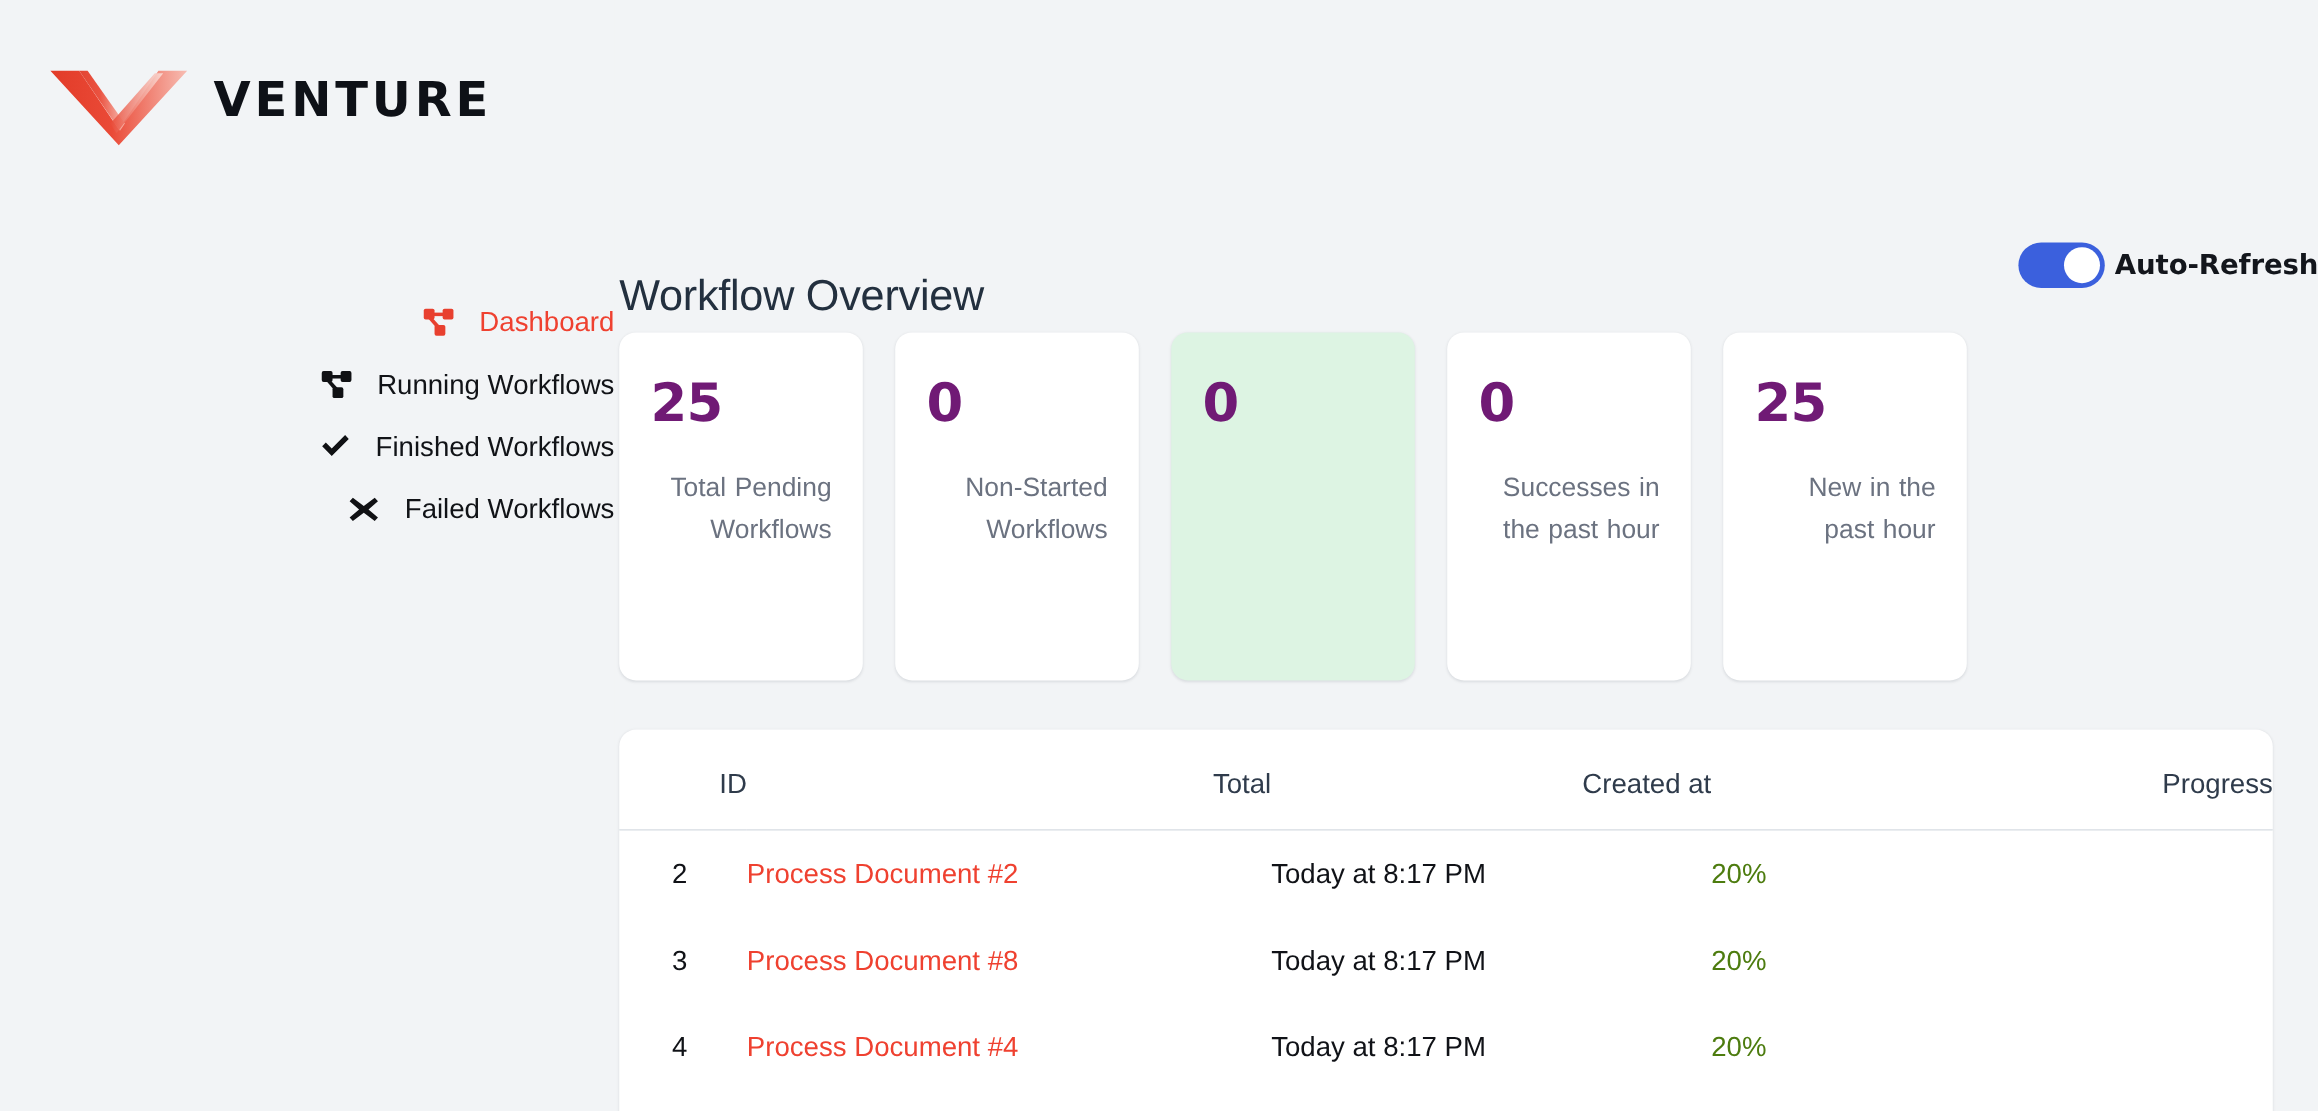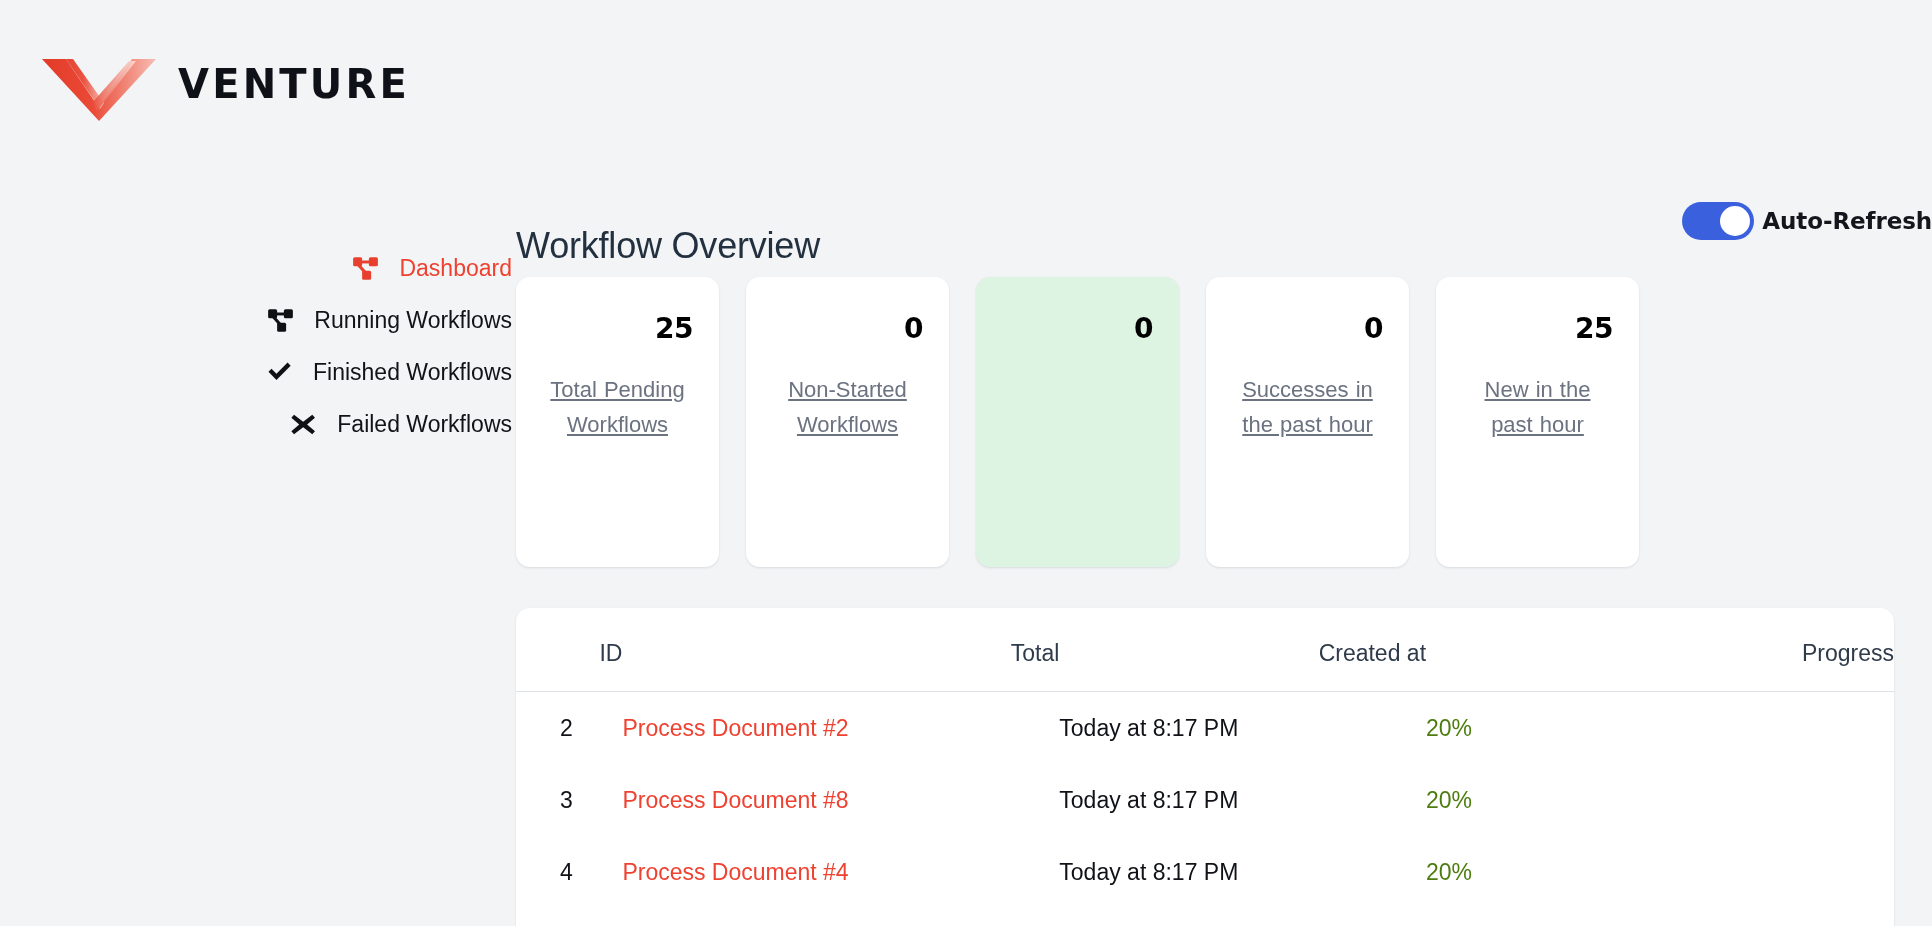--- a/index.html
+++ b/index.html
@@ -162,36 +162,35 @@
     width: 203px;
     flex: 0 0 203px;
     height: 290px;
     background: #ffffff;
     border-radius: 14px;
     box-shadow: 0 1px 3px rgba(16,24,40,0.07), 0 1px 2px rgba(16,24,40,0.04);
     padding: 38px 26px 0 26px;
   }
   .stat-card.highlight { background: #ddf4e3; }
   .stat-value {
-    font-size: 28px;
+    font-size: 44px;
     font-weight: 800;
-    color: #000000;
+    color: #701a75;
     line-height: 1;
-    text-align: right;
+    text-align: left;
     margin-bottom: 29px;
     font-family: "DejaVu Sans", sans-serif;
     letter-spacing: -0.5px;
   }
   .stat-label {
     font-size: 22px;
     line-height: 35px;
     color: #6b7280;
-    text-align: center;
+    text-align: right;
     word-spacing: 1px;
-    text-decoration: underline;
   }
 
   
   .table-card {
     position: absolute;
     left: 4px;
     top: 608px;
     width: 1378px;
     min-height: 318px;
     background: #ffffff;

